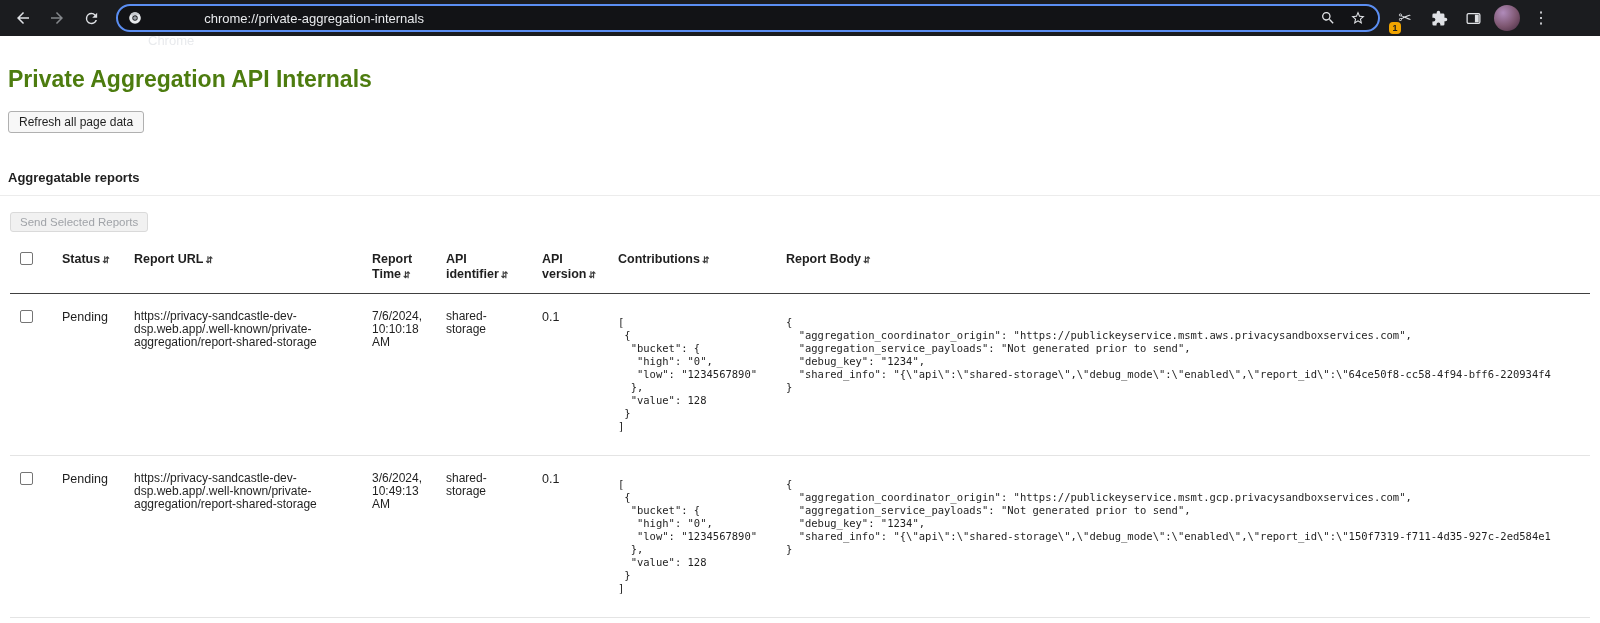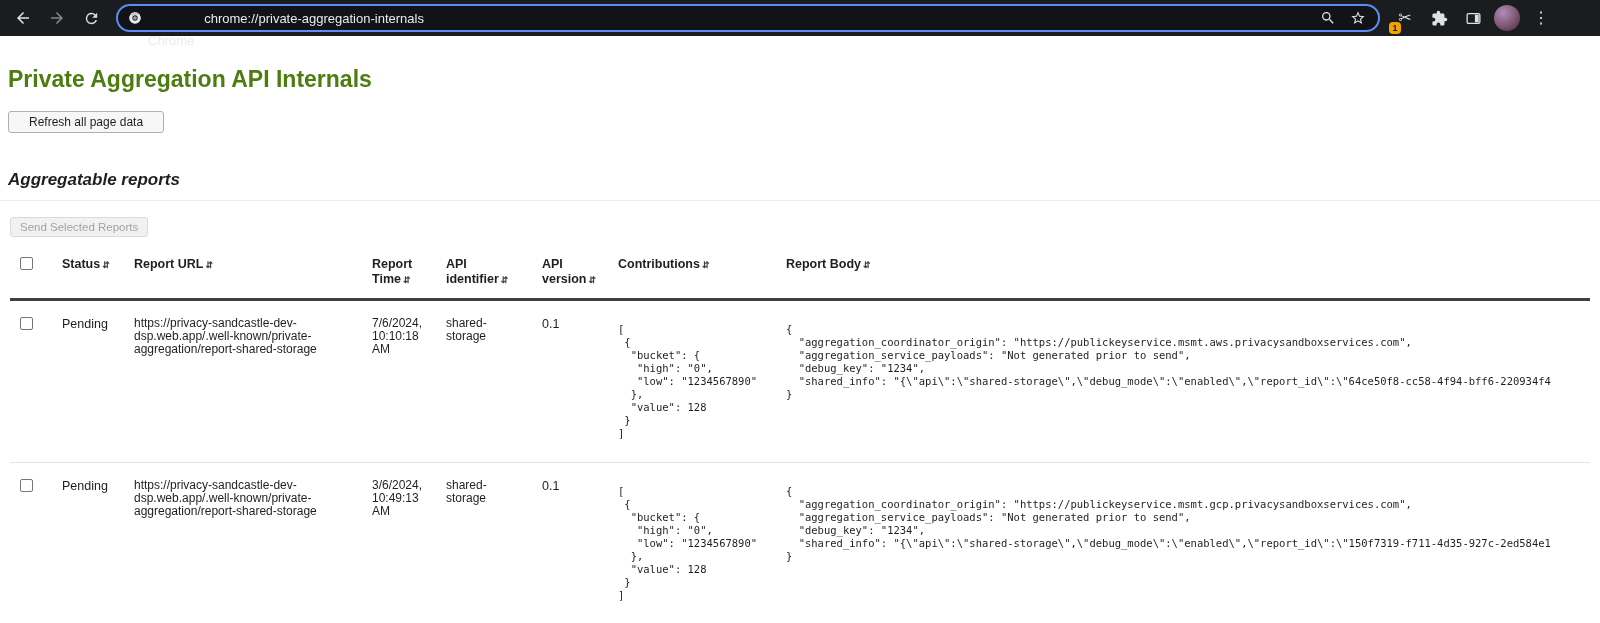--- a/index.html
+++ b/index.html
@@ -17,27 +17,27 @@
   .omni-actions{display:flex;align-items:center;gap:6px;flex:0 0 auto;color:#c7cacf;}
   .omni-actions .tb{width:24px;height:24px;}
   .ext-glyph{font-size:16px;line-height:1;}
   .badge{position:absolute;left:-1px;bottom:-1px;min-width:12px;height:12px;background:#f0a400;color:#1b1c1f;font-size:9px;font-weight:bold;border-radius:4px;display:flex;align-items:center;justify-content:center;padding:0 2px;box-sizing:border-box;}
   .avatar{width:26px;height:26px;border-radius:50%;flex:0 0 auto;background:radial-gradient(circle at 35% 30%,#b08bba,#7d5670 55%,#43283d);margin:0 2px;cursor:pointer;}
   .kebab{font-size:16px;line-height:1;color:#dfe1e5;}
 
   
   .page h1{font-size:23px;font-weight:700;color:#4d7c0f;margin:30px 8px 18px;}
   .top-buttons{margin:0 8px;display:flex;gap:28px;}
-  .webui-btn{font-family:"Liberation Sans",sans-serif;font-size:12px;color:#1f1f1f;background:#f7f7f7;border:1px solid #b0b0b0;border-radius:3px;padding:3px 20px;cursor:pointer;}
-  .page h2{font-size:17px;font-weight:700;color:#1f1f1f;margin:37px 8px 10px;font-style:italic;}
+  .webui-btn{font-family:"Liberation Sans",sans-serif;font-size:12px;color:#1f1f1f;background:#f7f7f7;border:1px solid #b0b0b0;border-radius:3px;padding:3px 10px;cursor:pointer;}
+  .page h2{font-size:13px;font-weight:700;color:#1f1f1f;margin:37px 8px 10px;}
   .table-toolbar{border-top:1px solid #ececec;padding:16px 10px 6px;}
   .send-btn{font-family:"Liberation Sans",sans-serif;font-size:11.5px;color:#a0a3a8;background:#f1f1f1;border:1px solid #dadada;border-radius:3px;padding:3px 9px;}
 
   table.reports{border-collapse:collapse;table-layout:fixed;width:calc(100% - 20px);margin:0 10px;}
-  th{text-align:left;vertical-align:top;font-size:12.5px;font-weight:700;color:#1f1f1f;padding:14px 16px 10px 0;border-bottom:3px solid #404040;line-height:15px;}
+  th{text-align:left;vertical-align:top;font-size:12.5px;font-weight:700;color:#1f1f1f;padding:14px 16px 10px 0;border-bottom:1px solid #404040;line-height:15px;}
   td{vertical-align:top;font-size:12.5px;color:#1f1f1f;padding:16px 16px 18px 0;border-bottom:1px solid #e4e4e4;line-height:15px;overflow:hidden;}
   th.cb,td.cb{padding-left:10px;}
   .sort{font-size:9px;margin-left:2px;color:#3c3c3c;}
   .url-cell{font-size:12px;line-height:13px;overflow-wrap:break-word;word-break:break-word;}
   .time-cell,.ident-cell{font-size:12px;line-height:13px;overflow-wrap:break-word;}
   td.mono{padding-top:22px;padding-bottom:22px;}
   td.mono pre{margin:0;font-family:"DejaVu Sans Mono","Liberation Mono",monospace;font-size:10.5px;line-height:13px;white-space:pre;color:#1f1f1f;}
   input.cbx{appearance:none;-webkit-appearance:none;width:13px;height:13px;border:1.5px solid #757575;border-radius:2px;background:#fff;margin:0;cursor:pointer;display:block;}
 </style>
 </head>

